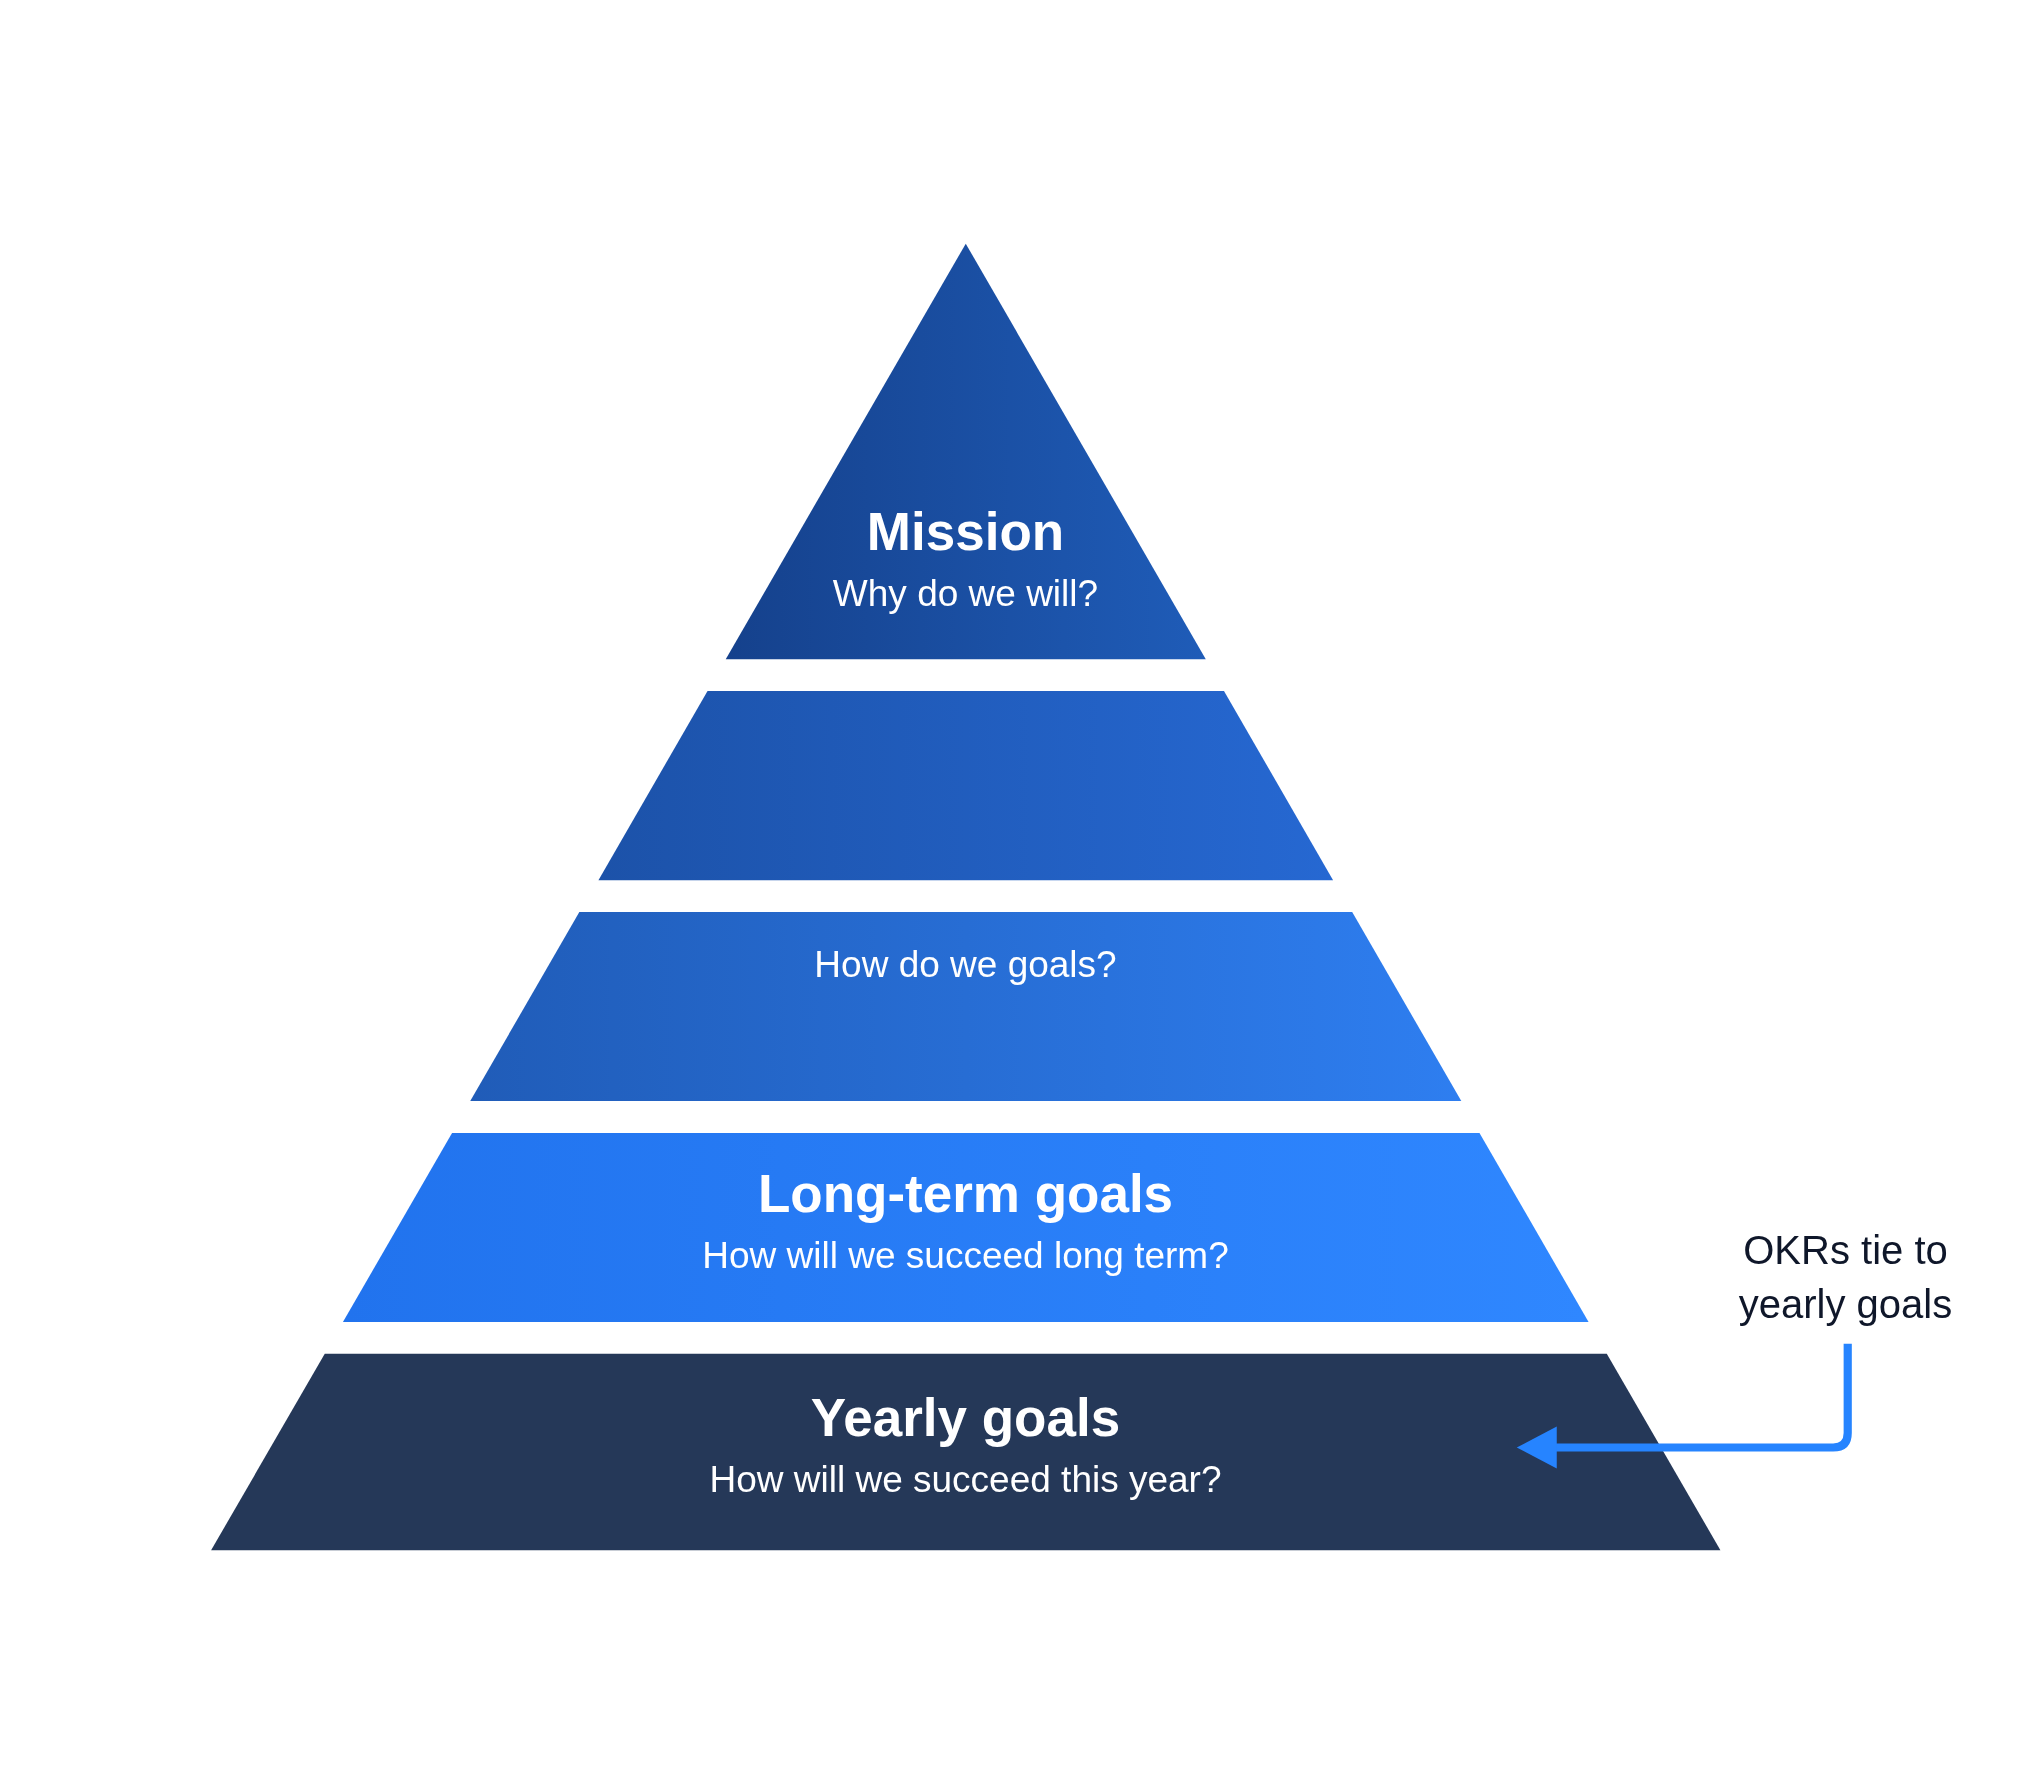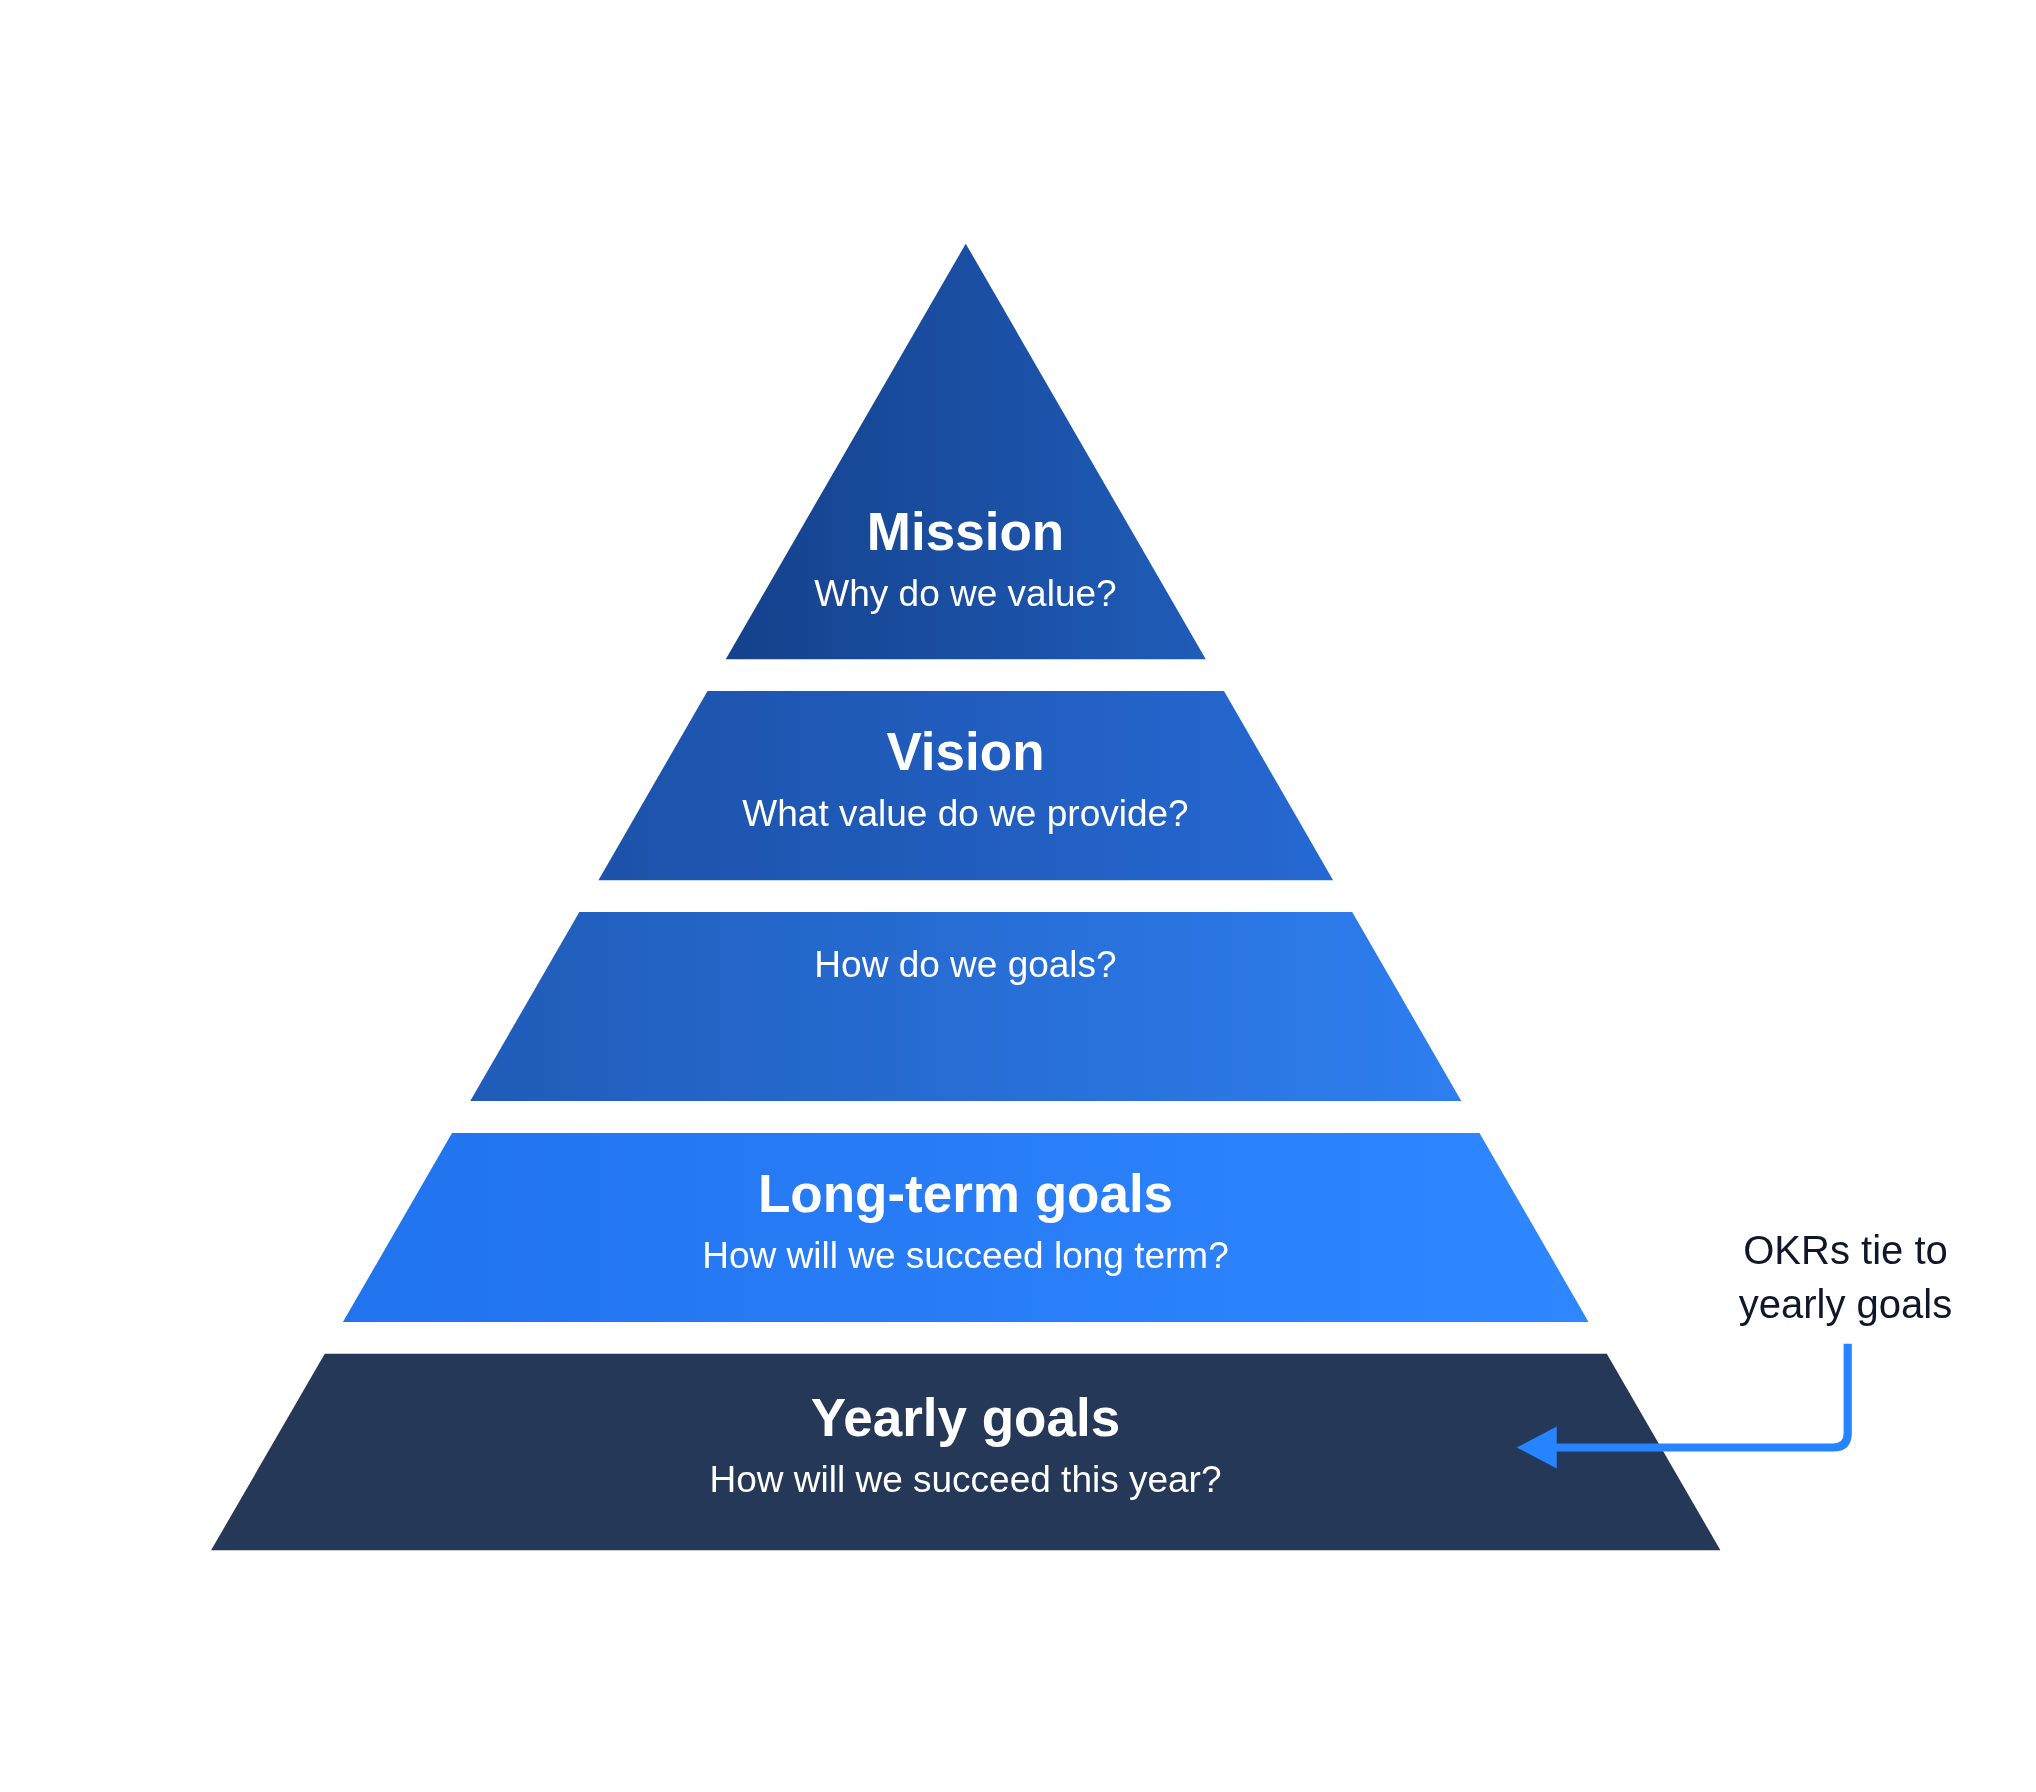--- a/index.html
+++ b/index.html
@@ -90,27 +90,23 @@
     <polygon points="497,1246 1627,1246 1747,1454 377,1454" fill="url(#grad-longterm)"></polygon>
 
     <polygon points="357,1489 1767,1489 1892,1705 232,1705" fill="#253858"></polygon>
 
     <path d="M 2032 1478 L 2032 1576 Q 2032 1592 2016 1592 L 1700 1592" fill="none" stroke-width="9" stroke-linecap="butt" stroke="#2684FF"></path>
     <polygon points="1668,1592 1712,1569 1712,1615" fill="#2684FF"></polygon>
   </svg>
 
   <div class="layer-label" style="top: 502px;">
     <div class="layer-title">Mission</div>
-    <div class="layer-subtitle">Why do we value?</div>
+    <div class="layer-subtitle">Why do we will?</div>
   </div>
 
-  <div class="layer-label" style="top: 722px;">
-    <div class="layer-title">Vision</div>
-    <div class="layer-subtitle">What value do we provide?</div>
-  </div>
 
   <div class="layer-label" style="top: 943px;">
     <div class="layer-subtitle">How do we goals?</div>
   </div>
 
   <div class="layer-label" style="top: 1164px;">
     <div class="layer-title">Long-term goals</div>
     <div class="layer-subtitle">How will we succeed long term?</div>
   </div>
 

